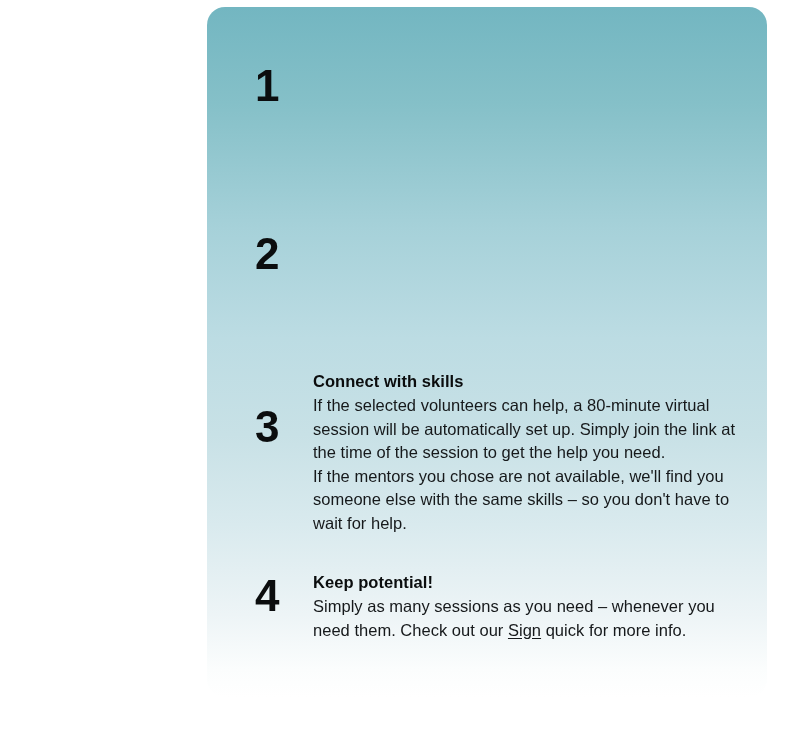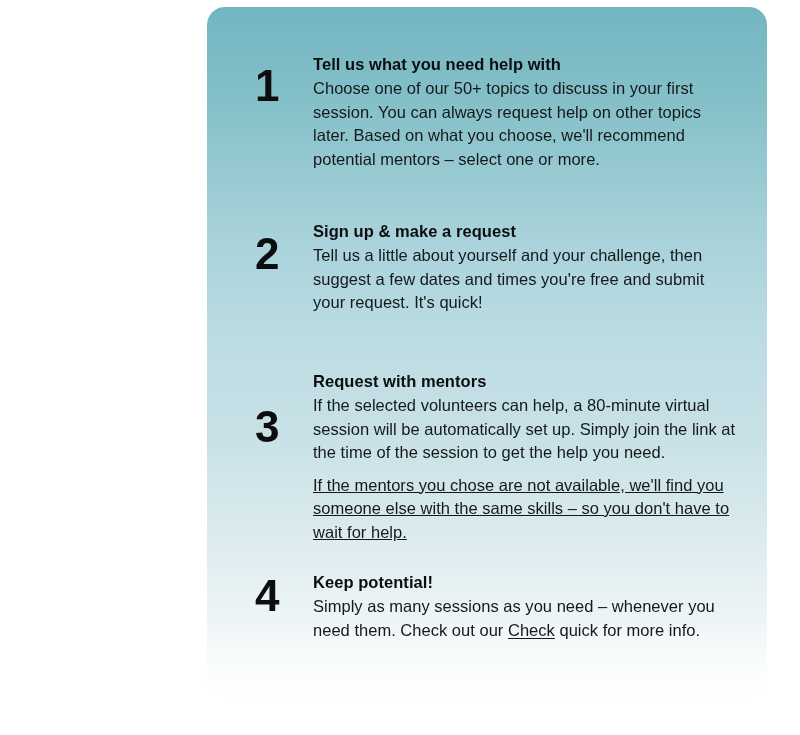--- a/index.html
+++ b/index.html
@@ -93,22 +93,21 @@
   .step-desc {
     font-size: 16.5px;
     font-weight: 400;
     color: #16191b;
     line-height: 23.5px;
     margin: 0;
     letter-spacing: 0.02px;
   }
 
   .step-desc + .step-desc {
-    margin-top: 9px;
-    text-decoration: underline;
+    margin-top: 0;
   }
 
   .inline-link {
     color: #16191b;
     text-decoration: underline;
     text-underline-offset: 2px;
     cursor: pointer;
   }
 
   
@@ -127,47 +126,39 @@
 </head>
 <body>
 
 <div id="page">
 
   <div class="steps-card">
     <div class="steps-list">
 
       <div class="step" id="step-1">
         <div class="step-number">1</div>
-        <div class="step-body">
-          <p class="step-title">Tell us what you need help with</p>
-          <p class="step-desc">Choose one of our 50+ topics to discuss in your first session. You can always request help on other topics later. Based on what you choose, we'll recommend potential mentors – select one or more.</p>
-        </div>
       </div>
 
       <div class="step" id="step-2">
         <div class="step-number">2</div>
-        <div class="step-body">
-          <p class="step-title">Sign up &amp; make a request</p>
-          <p class="step-desc">Tell us a little about yourself and your challenge, then suggest a few dates and times you're free and submit your request. It's quick!</p>
-        </div>
       </div>
 
       <div class="step" id="step-3">
         <div class="step-number">3</div>
         <div class="step-body">
-          <p class="step-title">Request with mentors</p>
+          <p class="step-title">Connect with skills</p>
           <p class="step-desc">If the selected volunteers can help, a 80-minute virtual session will be automatically set up. Simply join the link at the time of the session to get the help you need.</p>
           <p class="step-desc">If the mentors you chose are not available, we'll find you someone else with the same skills – so you don't have to wait for help.</p>
         </div>
       </div>
 
       <div class="step" id="step-4">
         <div class="step-number">4</div>
         <div class="step-body">
           <p class="step-title">Keep potential!</p>
-          <p class="step-desc"><span>Simply as many sessions as you need – whenever you need them. Check out our </span><a class="inline-link">Check</a><span> quick for more info.</span></p>
+          <p class="step-desc"><span>Simply as many sessions as you need – whenever you need them. Check out our </span><a class="inline-link">Sign</a><span> quick for more info.</span></p>
         </div>
       </div>
 
     </div>
   </div>
 
 </div>
 
 </body></html>

